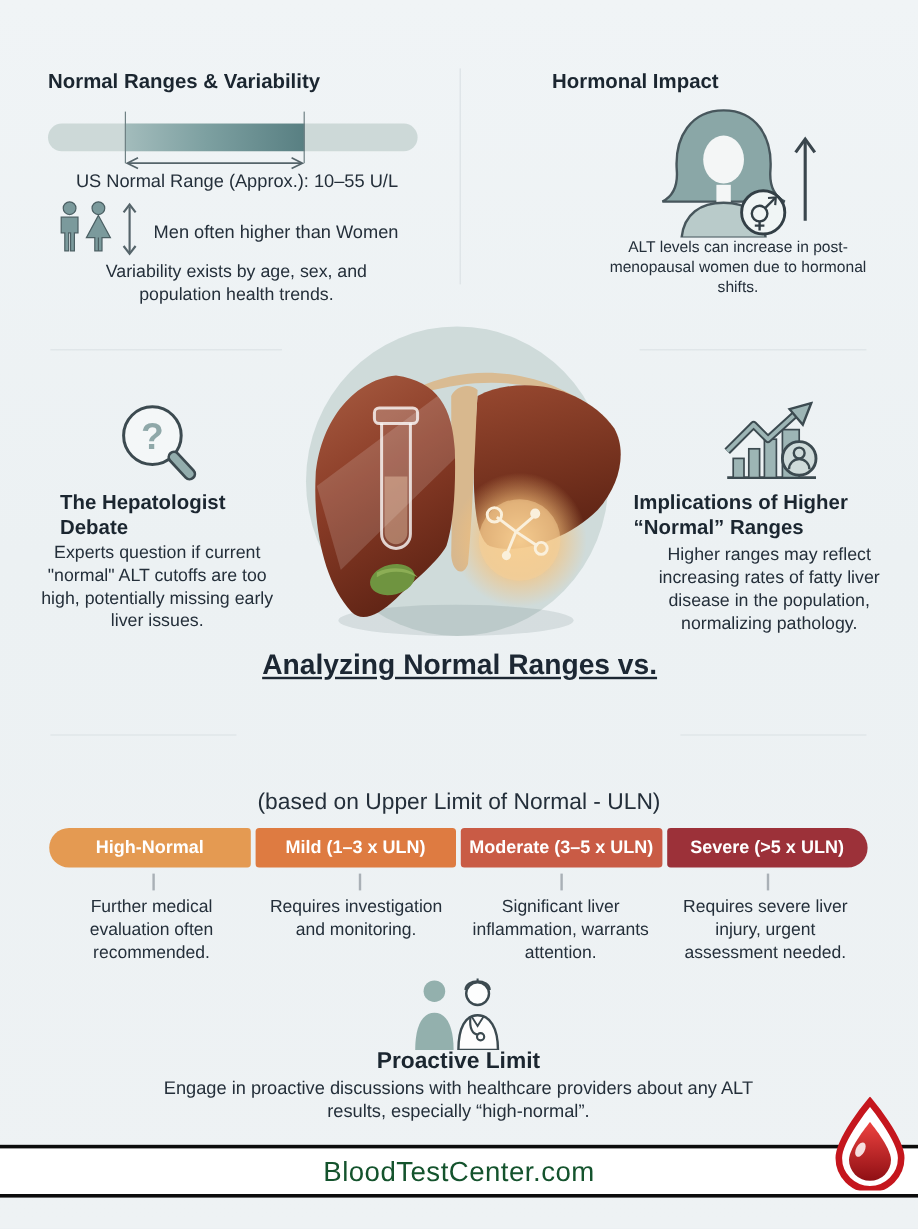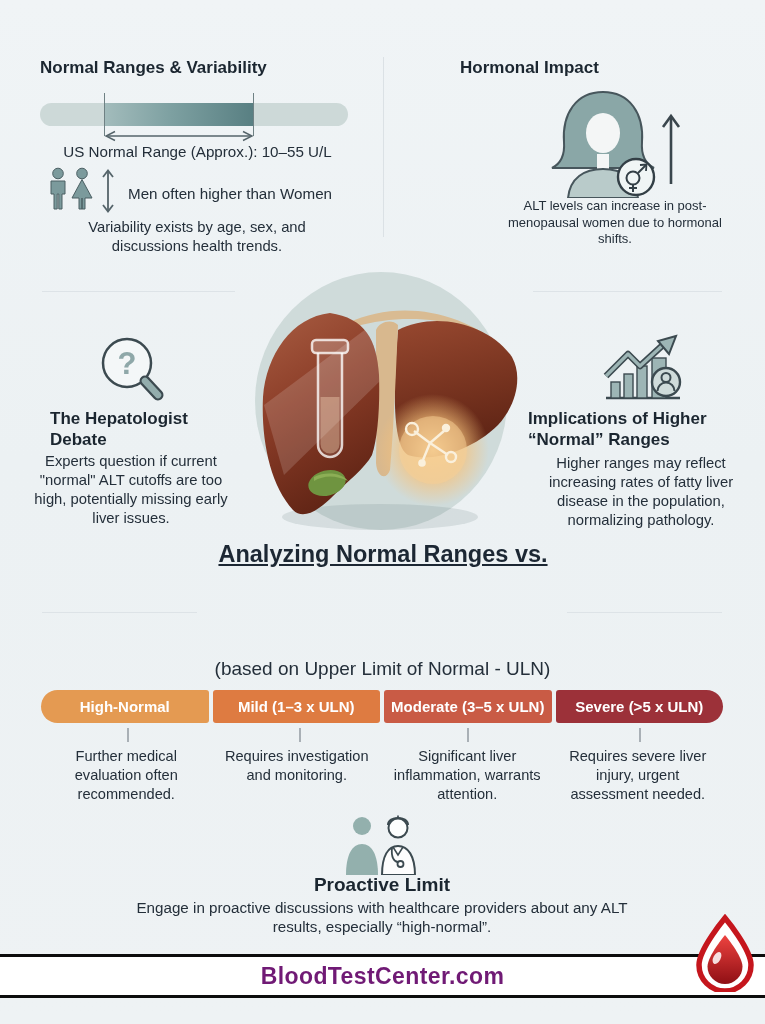--- a/index.html
+++ b/index.html
@@ -37,21 +37,21 @@
   .sev-seg.s2 { background:#c95b45; }
   .sev-seg.s3 { background:#9c3139; border-radius:3px 17px 17px 3px; }
   .sev-tick { width:1.5px; height:14px; background:#a9b0b6; top:728px; }
   .sev-desc-row { left:41px; top:747px; width:682px; display:flex; }
   .sev-desc { flex:1; padding:0 6px; font-size:14.6px; text-align:center; line-height:1.3; color:#242f3a; }
 
   
   .footer-band { left:0; top:954px; width:765px; height:44px; background:#ffffff;
     border-top:3.5px solid #0c0c0c; border-bottom:3.5px solid #0c0c0c;
     display:flex; align-items:center; justify-content:center; }
-  .footer-text { font-size:23px; font-weight:700; color:#701a75; letter-spacing:.4px; }
+  .footer-text { font-size:23px; font-weight:400; color:#14532d; letter-spacing:.4px; }
 
   .liver-circle { left:255px; top:272px; width:252px; height:258px; border-radius:50%; background:#cfdbda; }
 </style>
 </head>
 <body>
 
 <div class="page">
 
   <div class="abs h-section" style="left:40px; top:58px; width:315px;">Normal Ranges &amp; Variability</div>
 
@@ -77,21 +77,21 @@
     </g>
     <g stroke="#55646a" stroke-width="1.8" fill="none">
       <line x1="62" y1="5" x2="62" y2="43"></line>
       <polyline points="57,10 62,3.5 67,10"></polyline>
       <polyline points="57,38 62,44.5 67,38"></polyline>
     </g>
   </svg>
 
   <div class="abs body-text" style="left:128px; top:184px; width:215px; text-align:left; font-size:15.2px;">Men often higher than Women</div>
 
-  <div class="abs body-text" style="left:72px; top:218px; width:250px;">Variability exists by age, sex, and discussions health trends.</div>
+  <div class="abs body-text" style="left:72px; top:218px; width:250px;">Variability exists by age, sex, and population health trends.</div>
 
   <div class="abs divider-v" style="left:383px; top:57px; height:180px;"></div>
 
   <div class="abs h-section" style="left:460px; top:58px; width:310px;">Hormonal Impact</div>
 
   <svg class="abs" style="left:518px; top:86px;" width="175" height="112" viewBox="0 0 175 112">
 
     <path d="M85,6 C58,6 44,28 46,56 C47,70 42,78 34,82 L136,82 C128,78 123,70 124,56 C126,28 112,6 85,6 Z" fill="#8aa7a7" stroke="#47565c" stroke-width="2"></path>
     <rect x="79" y="68" width="12" height="16" fill="#f4f6f6"></rect>
     <ellipse cx="85" cy="47" rx="17" ry="20" fill="#f4f6f6"></ellipse>

